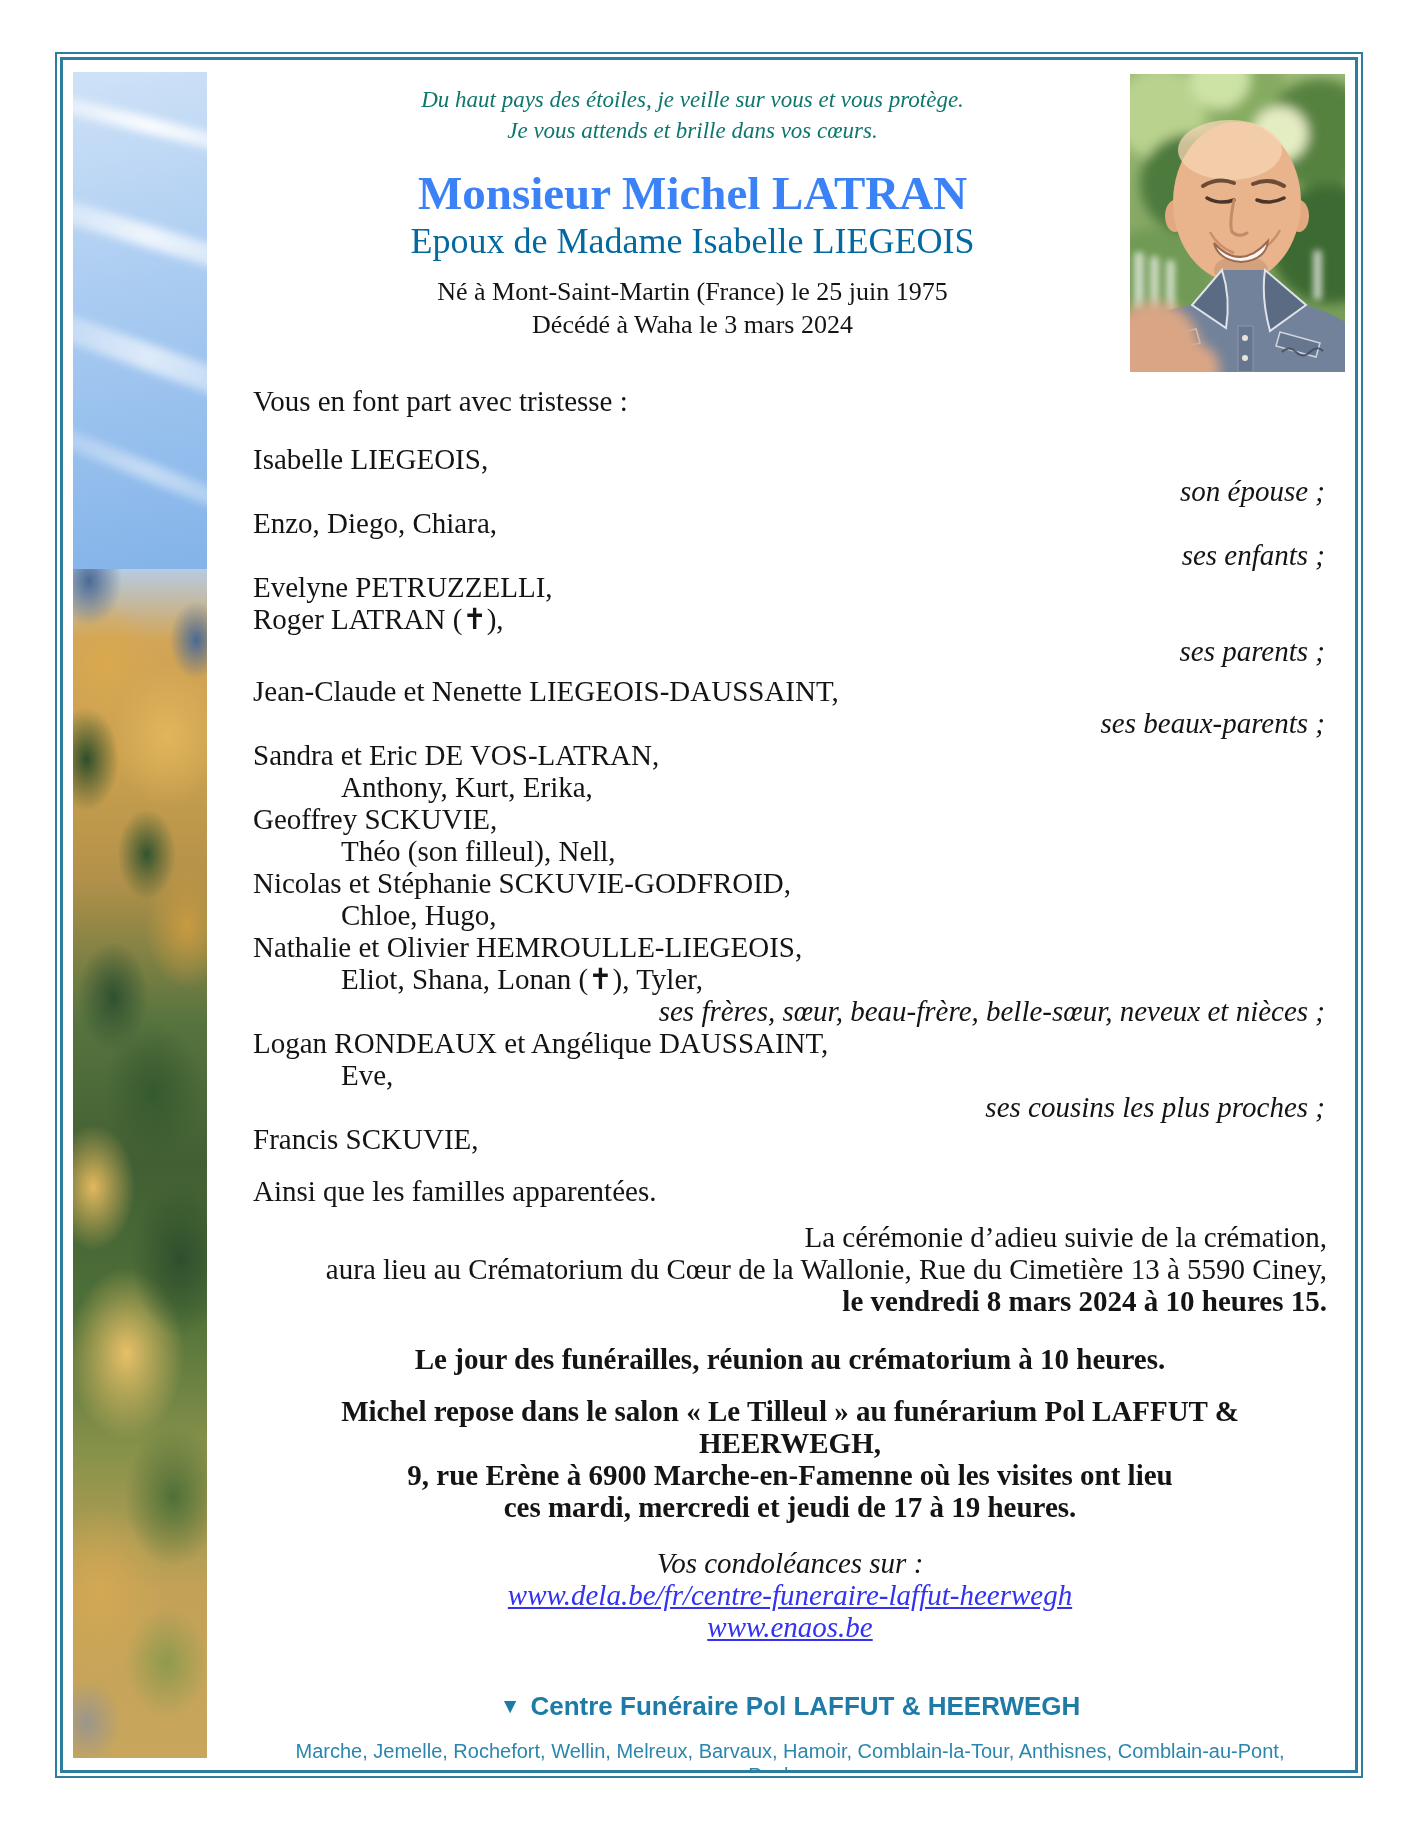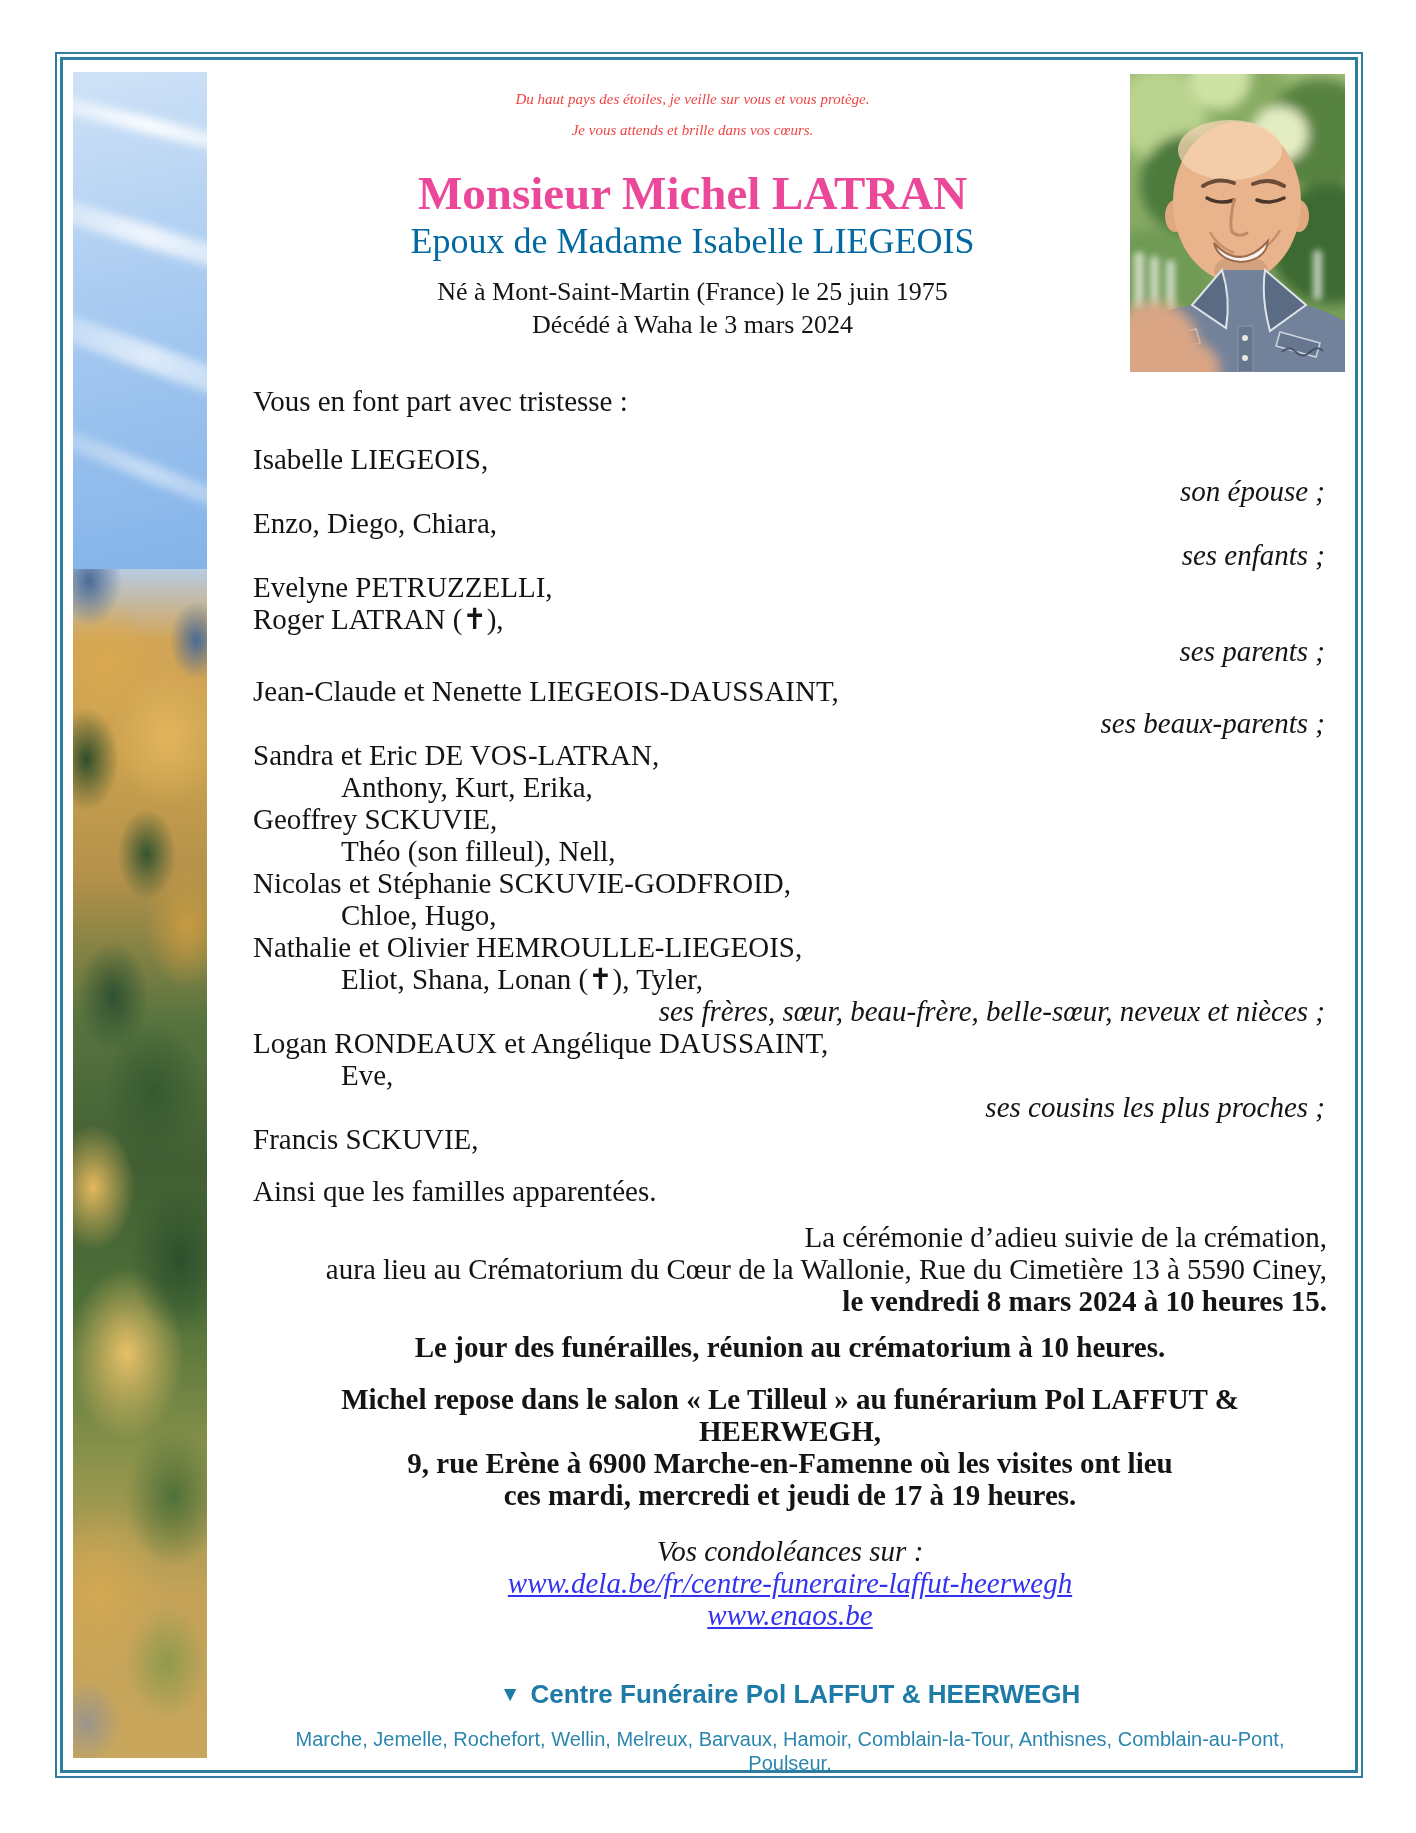--- a/index.html
+++ b/index.html
@@ -42,36 +42,36 @@
       linear-gradient(180deg,#b7cbe2 0%,#d3a557 6%,#caa14e 16%,#b3914a 26%,#57743f 38%,#415f33 50%,#4e7038 62%,#86914a 74%,#c3a258 86%,#c8a75d 100%);}
 
   
   .photo{position:absolute;top:14px;right:10px;width:215px;height:298px;overflow:hidden;}
 
   
   .content{position:relative;box-sizing:border-box;height:100%;
     padding:0 28px 0 190px;}
 
   .header{margin-right:195px;text-align:center;padding-top:24px;}
-  .quote{font-style:italic;font-size:15px;line-height:31px;color:#ef4444;}
-  .title{font-size:47px;line-height:50px;font-weight:700;margin-top:22px;color:#ec4899;}
+  .quote{font-style:italic;font-size:23px;line-height:31px;color:#0f766e;}
+  .title{font-size:47px;line-height:50px;font-weight:700;margin-top:22px;color:#3b82f6;}
   .subtitle{font-size:36px;line-height:42px;margin-top:2px;color:#0369a1;}
   .vitals{margin-top:13px;font-size:26px;line-height:33px;}
 
   .intro{margin-top:44px;font-size:29px;line-height:32px;}
   .names{margin-top:26px;font-size:29px;}
   .row{line-height:32px;}
   .row.label{font-style:italic;text-align:right;padding-right:2px;}
   .row.indent{padding-left:88px;}
   .gap-top{margin-top:8px;}
   .closing{margin-top:20px;font-size:29px;line-height:32px;}
 
   .ceremony{margin-top:14px;text-align:right;font-size:29px;line-height:32px;}
   .bold{font-weight:700;}
-  .meeting{margin-top:14px;text-align:center;font-size:29px;line-height:32px;font-weight:700;}
+  .meeting{margin-top:26px;text-align:center;font-size:29px;line-height:32px;font-weight:700;}
   .repose{margin-top:20px;text-align:center;font-size:29px;line-height:32px;font-weight:700;}
 
   .condolences{margin-top:24px;text-align:center;font-size:29px;line-height:32px;}
   .condolences .lbl{font-style:italic;}
   .condolences a{color:#3232f0;font-style:italic;text-decoration:underline;}
 
   .footer{margin-top:48px;text-align:center;font-family:"Liberation Sans",sans-serif;}
   .f-title{font-size:26px;font-weight:700;color:#1e7ba8;line-height:30px;}
   .f-title .tri{font-size:21px;vertical-align:2px;margin-right:10px;}
   .f-towns{margin-top:18px;font-size:20px;color:#2b86ae;line-height:24px;}

